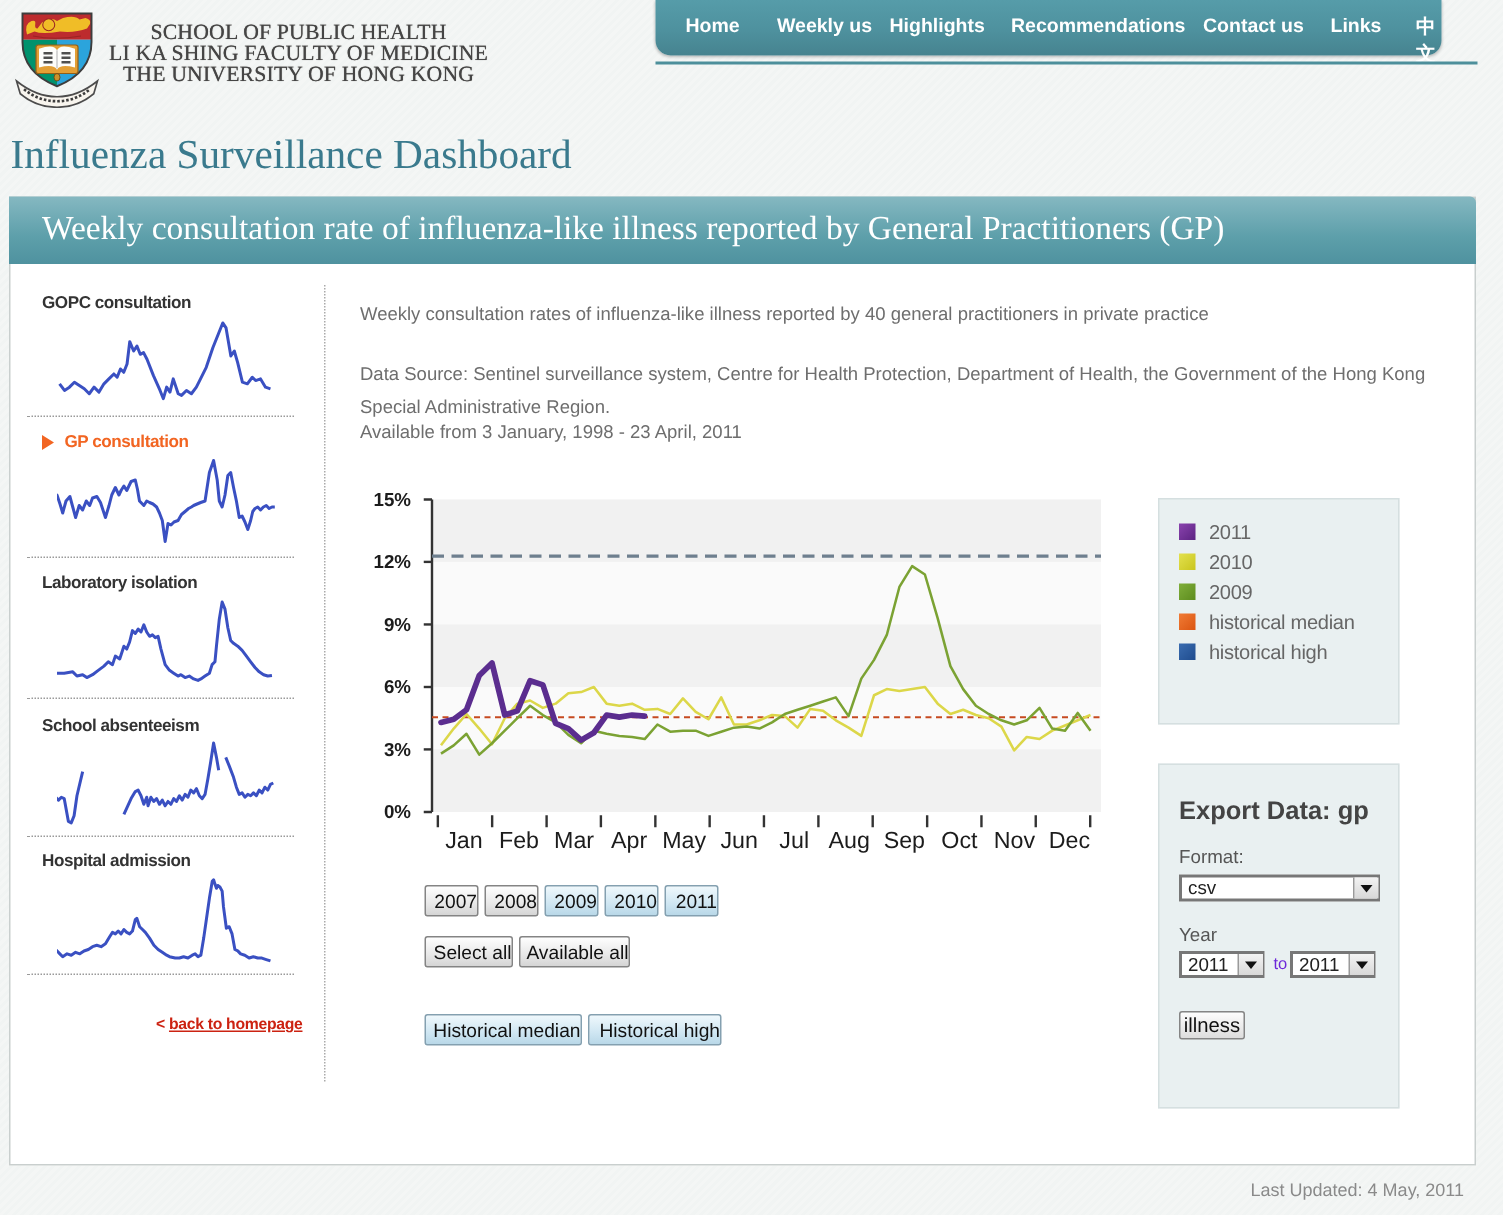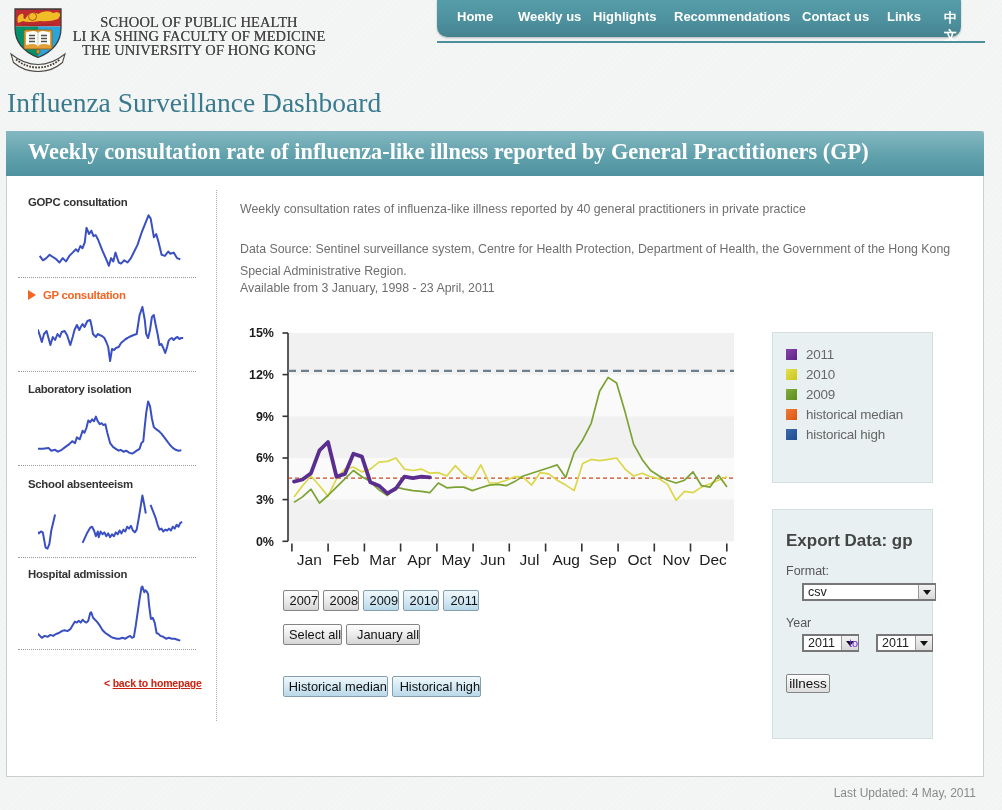--- a/index.html
+++ b/index.html
@@ -13,21 +13,21 @@
  font-family:"Liberation Serif",serif;font-size:14.5px;line-height:13.8px;color:#454545;letter-spacing:.1px;text-shadow:0 0 .5px #55514d;}
 #nav{left:437px;top:0;width:524px;height:37px;border-radius:0 0 10px 10px;
  background:linear-gradient(#569ca9,#4e919e 55%,#46838f);box-shadow:0 1px 2px rgba(0,0,0,.25);font-weight:bold;}
 #nav span{position:absolute;top:9px;font-size:13px;color:#fff;}
 #navline{left:437px;top:41px;width:548px;height:2px;background:#4d8f9b;}
 #h1{left:7px;top:87px;font-family:"Liberation Serif",serif;font-size:27.5px;color:#3a7a8d;}
 
 #box{left:6px;top:131px;width:976px;height:644px;background:#fff;border:1px solid #c9cfce;}
 #banner{left:6px;top:131px;width:978px;height:45px;border-radius:0 4px 0 0;
  background:linear-gradient(#85b8c1,#5d9faa 60%,#4f929f);}
-#banner div{position:absolute;left:22px;top:8px;font-family:"Liberation Serif",serif;font-size:22.3px;color:#fff;white-space:nowrap;font-weight:bold;}
+#banner div{position:absolute;left:22px;top:8px;font-family:"Liberation Serif",serif;font-size:22.3px;color:#fff;white-space:nowrap;}
 
 .slabel{font-size:11.4px;font-weight:bold;color:#333;letter-spacing:-0.3px;}
 .dothr{border-top:1px dotted #9a9a9a;height:0;width:178px;left:18px;}
 #vdot1{left:216px;top:190px;height:531px;width:0;border-left:1px dotted #aaa;}
 .spark{left:38px;width:150px;height:60px;}
 #gplab{color:#f26522;}
 #backlink{left:104px;top:677px;font-size:10.5px;letter-spacing:-0.2px;font-weight:bold;color:#cc2211;white-space:nowrap;}
 #backlink u{}
 
 .mtext{font-size:12.35px;color:#6e6e6e;}
@@ -35,21 +35,21 @@
 .btn{position:absolute;height:19px;border:1px solid #848484;border-radius:2px;
  background:linear-gradient(#fefefe,#e8e8e8 60%,#d5d5d5);
  font-size:12.8px;color:#111;text-align:right;line-height:19px;white-space:nowrap;}
 .btnsel{border:1px solid #84a0b0;background:linear-gradient(#eff8fc,#cfe6f2 60%,#b9d8e8);}
 
 .panel{background:#e9f0f1;border:1px solid #d5dfe0;}
 #legend{left:772px;top:332px;width:159px;height:149px;}
 .lsq{position:absolute;left:786px;width:11px;height:11px;}
 .ltxt{position:absolute;left:806px;font-size:13.4px;letter-spacing:-0.2px;color:#666;}
 #export{left:772px;top:509px;width:159px;height:228px;}
-.seloutl{position:absolute;height:14px;background:#fff;border:2px solid #777;margin-left:16px;}
+.seloutl{position:absolute;height:14px;background:#fff;border:2px solid #777;}
 .selarrow{position:absolute;top:0px;width:16px;height:14px;background:linear-gradient(#f3f3f3,#d8d8d8);border-left:1px solid #9a9a9a;}
 .selarrow:after{content:"";position:absolute;left:4px;top:5px;border:4px solid transparent;border-top:5px solid #111;}
 .seltxt{position:absolute;left:4px;top:0px;font-size:12.5px;color:#222;}
 #exportbtn{left:786px;top:674px;width:42px;height:17px;border:1px solid #858585;border-radius:2px;
  background:linear-gradient(#fdfdfd,#ddd);font-size:13.5px;color:#111;text-align:center;line-height:17px;}
 #footer{right:26px;top:786px;font-size:12px;color:#8a8a8a;}
 </style>
 </head>
 <body>
 
@@ -177,21 +177,21 @@
 <polyline points="54.0,177.4 62.5,171.9 71.0,164.2 79.5,178.1 88.0,170.5 96.5,162.1 104.9,153.8 113.4,145.5 121.9,151.7 130.4,156.6 138.9,164.9 147.4,170.5 155.9,162.1 164.4,164.2 172.9,165.6 181.4,166.3 189.8,167.7 198.3,158.0 206.8,162.8 215.3,162.1 223.8,162.1 232.3,165.6 240.8,162.8 249.3,160.1 257.8,159.4 266.3,160.7 274.7,156.6 283.2,151.0 291.7,148.2 300.2,145.5 308.7,142.7 317.2,139.9 325.7,152.4 334.2,127.4 342.7,114.9 351.2,98.3 359.6,66.3 368.1,52.4 376.6,58.0 385.1,87.1 393.6,119.1 402.1,134.4 410.6,145.5 419.1,151.0 427.6,155.2 436.1,158.0 444.5,155.2 453.0,146.9 461.5,160.7 470.0,162.1 478.5,150.3 487.0,162.1" fill="none" stroke="#7ba233" stroke-width="1.7" stroke-linejoin="round"></polyline>
 <polyline points="54.0,156.6 62.5,154.5 71.0,148.2 79.5,125.3 88.0,117.0 96.5,151.7 104.9,148.9 113.4,128.8 121.9,131.6 130.4,157.3 138.9,160.7 147.4,168.4 155.9,163.5 164.4,151.7 172.9,153.1 181.4,151.7 189.8,152.4" fill="none" stroke="#5b2d8f" stroke-width="3.8" stroke-linejoin="round" stroke-linecap="round"></polyline>
 </svg>
 
 <div class="btn" style="left:283px;top:590px;width:34px">2007</div>
 <div class="btn" style="left:323px;top:590px;width:34px">2008</div>
 <div class="btn btnsel" style="left:363px;top:590px;width:34px">2009</div>
 <div class="btn btnsel" style="left:403px;top:590px;width:34px">2010</div>
 <div class="btn btnsel" style="left:443px;top:590px;width:34px">2011</div>
 <div class="btn" style="left:283px;top:624px;width:57px">Select all</div>
-<div class="btn" style="left:346px;top:624px;width:72px">January all</div>
+<div class="btn" style="left:346px;top:624px;width:72px">Available all</div>
 <div class="btn btnsel" style="left:283px;top:676px;width:103px">Historical median</div>
 <div class="btn btnsel" style="left:392px;top:676px;width:87px">Historical high</div>
 
 <div class="abs panel" id="legend"></div>
 <div class="lsq" style="top:349px;background:linear-gradient(135deg,#8a43ae,#5c2382)"></div>
 <div class="lsq" style="top:369px;background:linear-gradient(135deg,#e3e14e,#c9c51e)"></div>
 <div class="lsq" style="top:389px;background:linear-gradient(135deg,#7fae3a,#5d8c1e)"></div>
 <div class="lsq" style="top:409px;background:linear-gradient(135deg,#f07b35,#db5511)"></div>
 <div class="lsq" style="top:429px;background:linear-gradient(135deg,#3a6cb0,#1f4c8e)"></div>
 <div class="ltxt" style="top:347px">2011</div>

